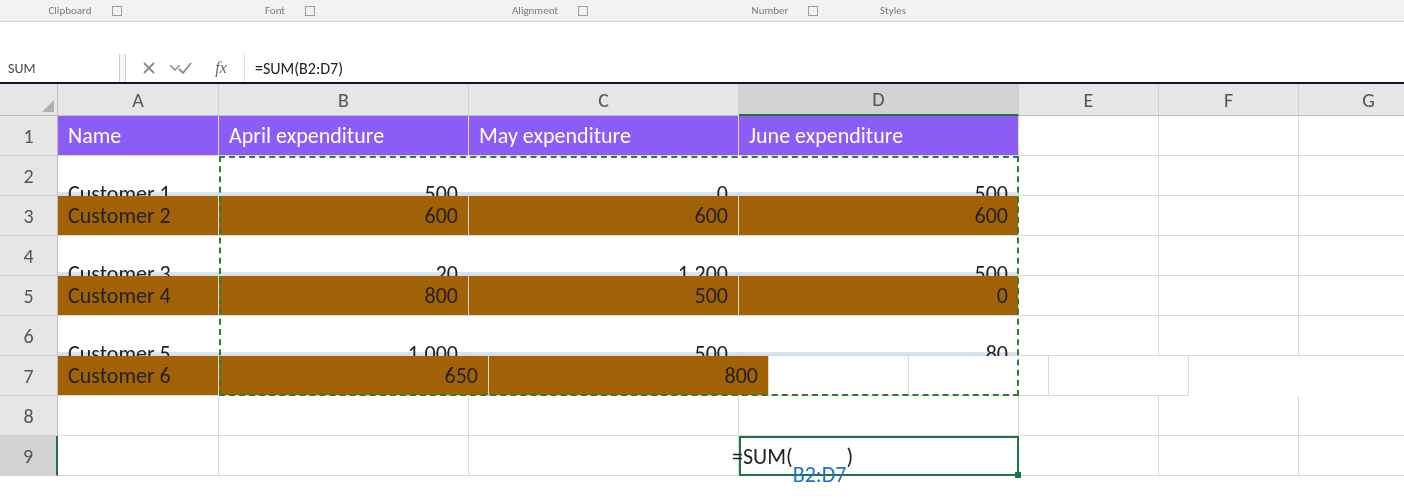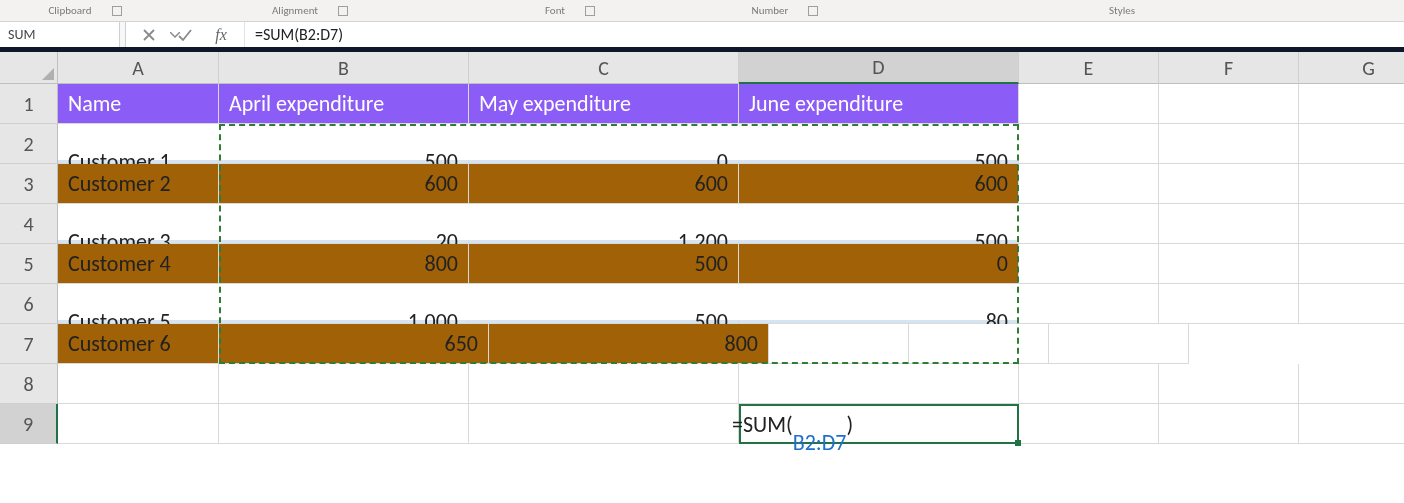--- a/index.html
+++ b/index.html
@@ -27,44 +27,45 @@
     display: flex;
     align-items: center;
     justify-content: center;
     gap: 6px;
     border-right: 0px solid #d4d4d4;
   }
   .rg-clipboard { width: 170px; }
   .rg-font      { width: 240px; }
   .rg-alignment { width: 280px; }
   .rg-number    { width: 190px; }
-  .rg-styles    { flex: 1; justify-content: center; padding-right: 40px; }
+  .rg-styles    { flex: 1; justify-content: flex-start; padding-right: 40px; }
   .dialog-launcher {
     width: 10px; height: 10px;
     border: 1px solid #9e9e9e;
     position: relative;
     margin-left: 14px;
   }
   .dialog-launcher::after {
     content: "";
     position: absolute;
     right: -1px; bottom: -1px;
     width: 4px; height: 4px;
     border-right: 1px solid #9e9e9e;
     border-bottom: 1px solid #9e9e9e;
   }
 
   
   .formula-bar {
     display: flex;
     align-items: stretch;
     height: 30px;
-    border-bottom: 5px solid #0f172a;
+    border-bottom: 2px solid #0f172a;
     background: #fff;
     font-size: 15px;
+    margin-top: 32px;
   }
   .name-box-wrap {
     display: flex;
     align-items: center;
     width: 120px;
     border-right: 1px solid #cfcfcf;
     padding: 0 4px 0 8px;
     color: #444;
   }
   .name-box-input {
@@ -228,26 +229,26 @@
 
 </style>
 </head>
 <body>
 
 <div class="ribbon-groups">
   <div class="ribbon-group rg-clipboard">
     <span>Clipboard</span>
     <span class="dialog-launcher"></span>
   </div>
+  <div class="ribbon-group rg-font">
+    <span>Font</span>
+    <span class="dialog-launcher"></span>
+  </div>
   <div class="ribbon-group rg-alignment">
     <span>Alignment</span>
-    <span class="dialog-launcher"></span>
-  </div>
-  <div class="ribbon-group rg-font">
-    <span>Font</span>
     <span class="dialog-launcher"></span>
   </div>
   <div class="ribbon-group rg-number">
     <span>Number</span>
     <span class="dialog-launcher"></span>
   </div>
   <div class="ribbon-group rg-styles">
     <span>Styles</span>
   </div>
 </div>

